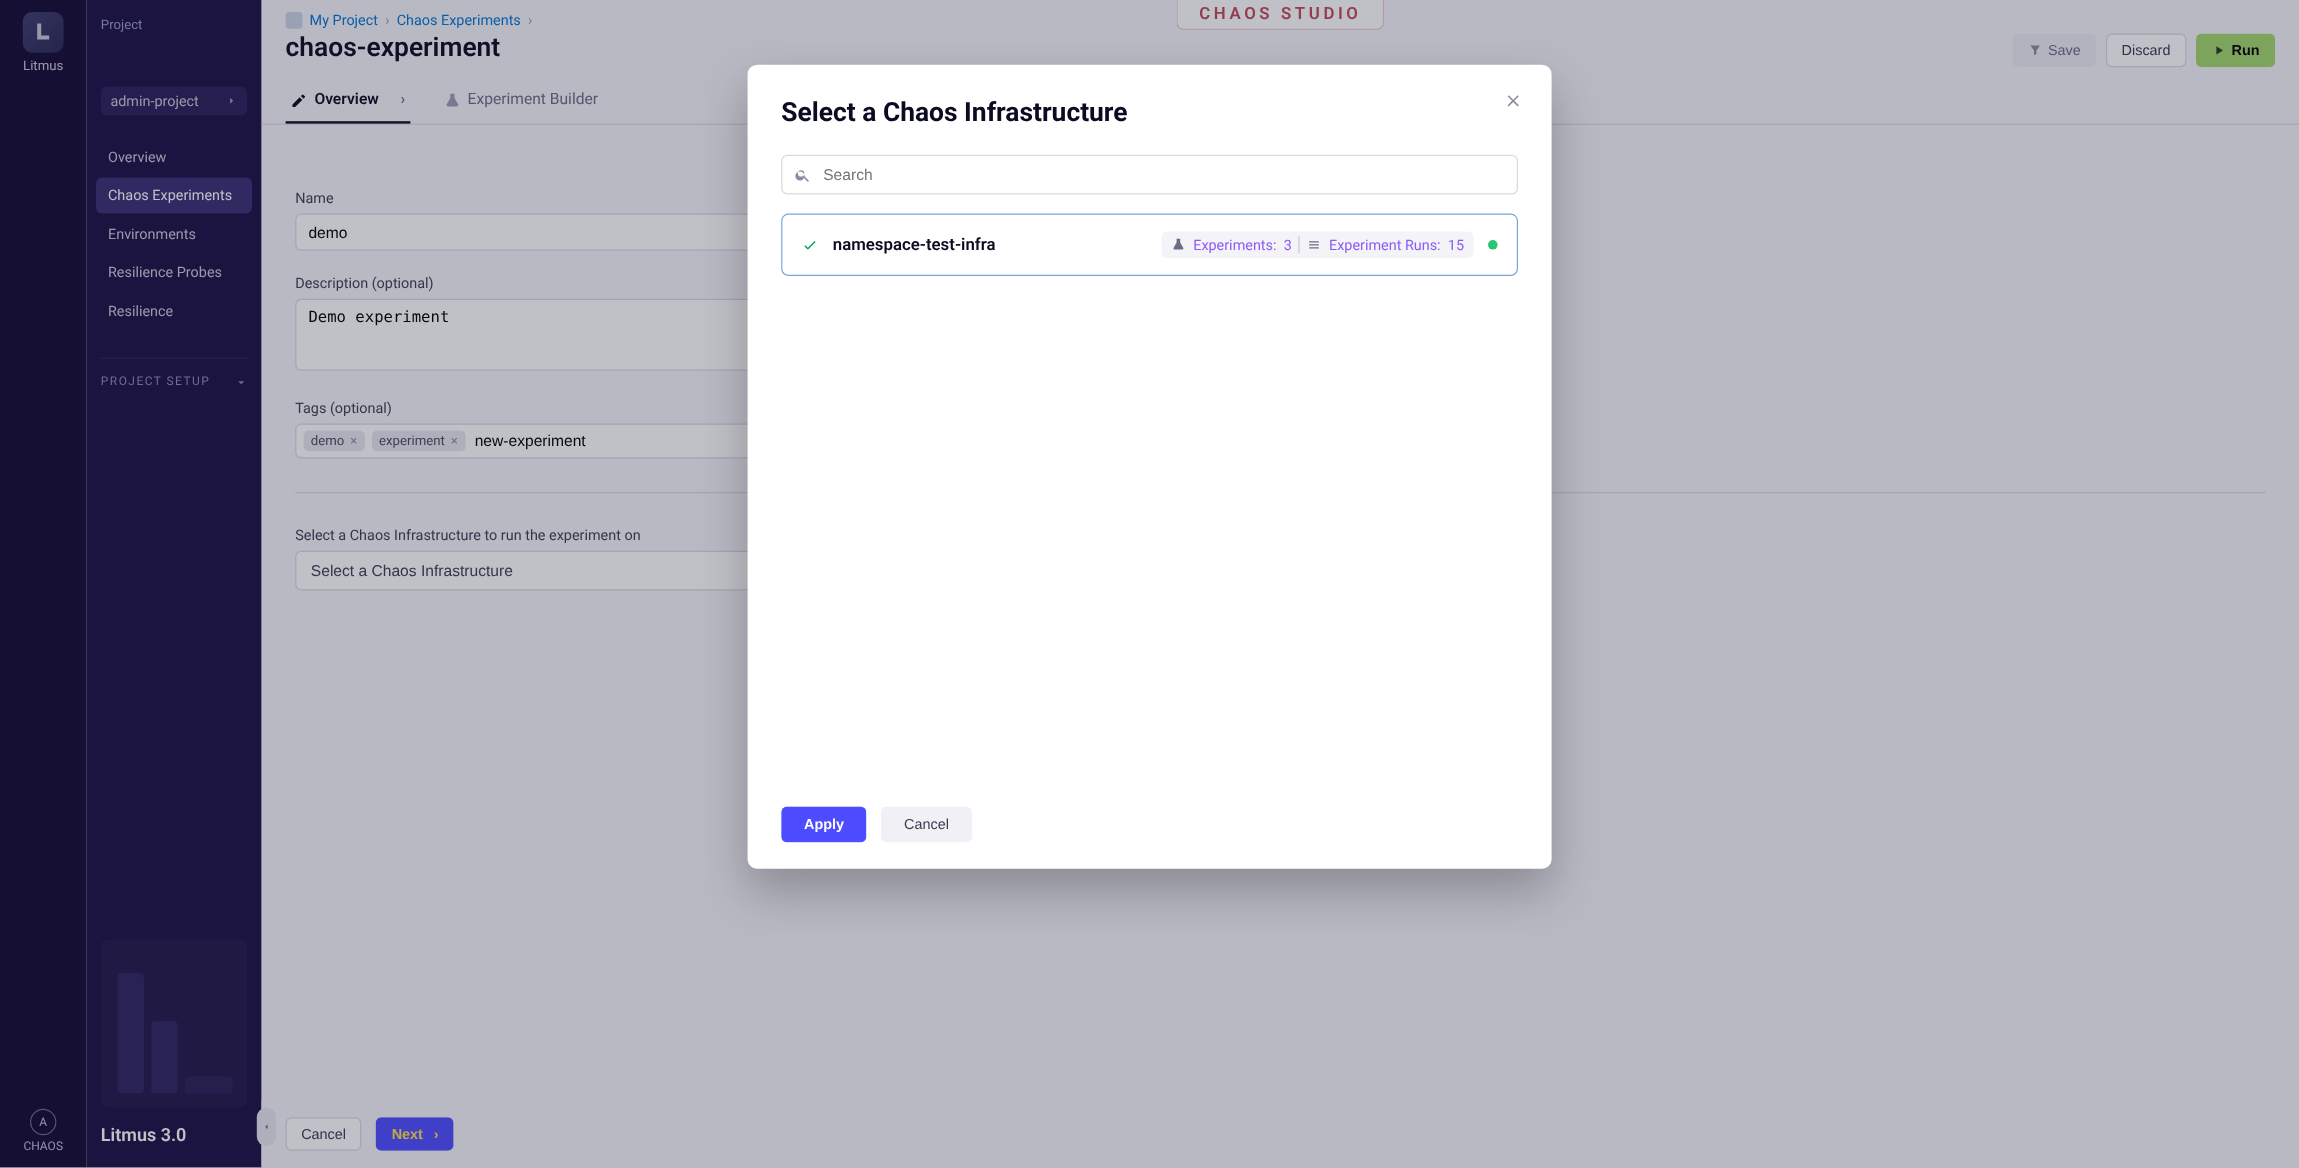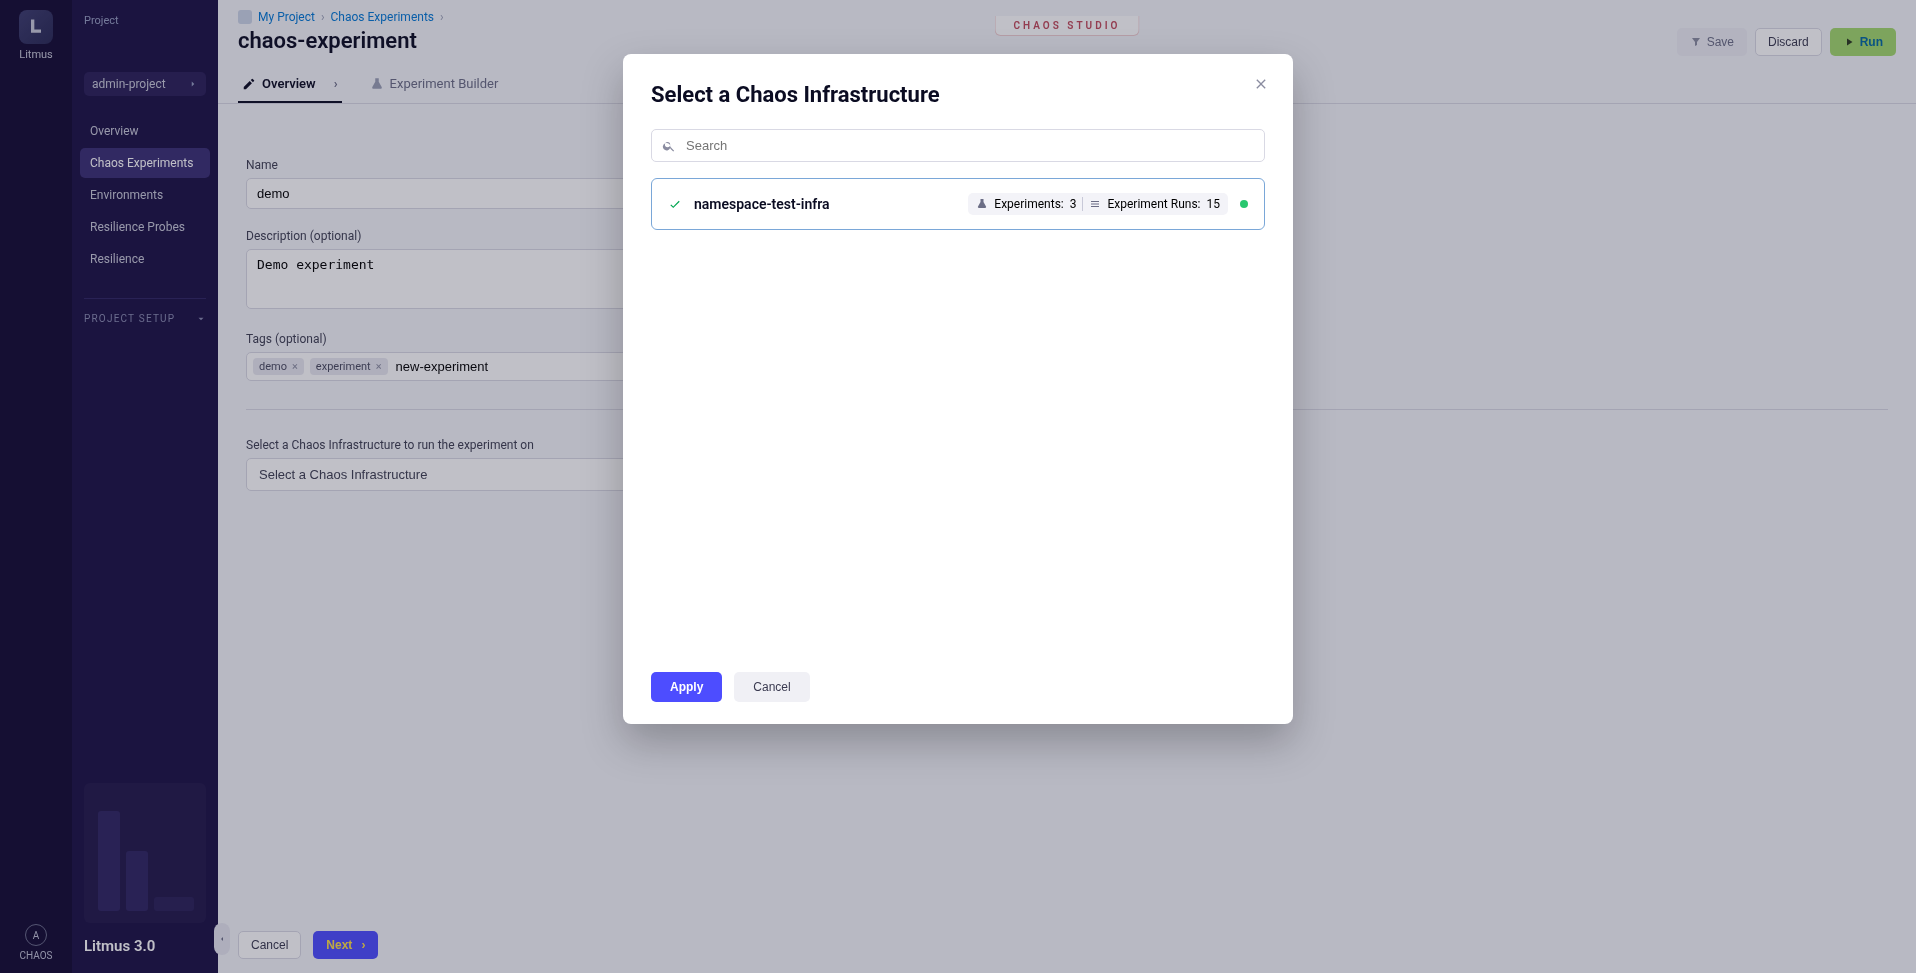--- a/index.html
+++ b/index.html
@@ -52,22 +52,22 @@
   .topbar{padding:10px 20px 0 20px;position:relative;}
   .breadcrumb{display:flex;align-items:center;gap:6px;font-size:12px;color:var(--blue);}
   .breadcrumb .sep{color:#9aa0b5;}
   .breadcrumb .icon{width:14px;height:14px;background:#cbd4e6;border-radius:3px;display:inline-block;}
   .title-row{display:flex;align-items:flex-start;justify-content:space-between;margin-top:4px;}
   .page-title{font-size:22px;font-weight:600;margin:0;}
   .actions{display:flex;gap:8px;}
   .btn{border-radius:5px;padding:6px 12px;font-size:12px;cursor:pointer;display:inline-flex;align-items:center;gap:5px;border:1px solid transparent;}
   .btn-ghost{background:#edeef4;color:#6b6d85;}
   .btn-outline{background:#fff;border-color:var(--border);color:#3a3a50;}
-  .btn-run{background:var(--lime);color:#0369a1;font-weight:600;}
-  .badge-studio{position:absolute;top:16px;left:50%;transform:translateX(-50%);background:#fff;border:1px solid #f0cfd1;border-top:none;border-radius:0 0 6px 6px;padding:4px 18px;font-size:10px;letter-spacing:3px;color:#c1495a;font-weight:600;}
+  .btn-run{background:var(--lime);color:#000000;font-weight:600;}
+  .badge-studio{position:absolute;top:0;left:50%;transform:translateX(-50%);background:#fff;border:1px solid #f0cfd1;border-top:none;border-radius:0 0 6px 6px;padding:4px 18px;font-size:14px;letter-spacing:3px;color:#c1495a;font-weight:600;}
 
   .tabs{display:flex;align-items:center;gap:24px;border-bottom:1px solid var(--border);margin-top:10px;padding:0 20px;}
   .tab{display:flex;align-items:center;gap:6px;padding:10px 4px;font-size:13px;color:var(--text-muted);cursor:pointer;border-bottom:2px solid transparent;}
   .tab.active{color:var(--text);font-weight:600;border-bottom-color:var(--text);}
   .tab svg{width:14px;height:14px;}
   .tab .chev{margin-left:12px;color:var(--text-muted);}
 
   .content{flex:1;overflow:auto;padding:20px 28px 80px 28px;}
   .section-head{font-weight:600;font-size:14px;margin-bottom:18px;text-align:center;}
   .form-label{font-size:12px;color:#3f4053;margin-bottom:6px;display:block;}
@@ -92,21 +92,21 @@
   .modal{width:670px;background:#fff;border-radius:8px;box-shadow:0 18px 40px rgba(0,0,0,.25);padding:28px 28px 22px 28px;display:flex;flex-direction:column;position:relative;min-height:670px;}
   .modal h2{margin:0 0 22px 0;font-size:22px;font-weight:700;}
   .modal .close{position:absolute;top:22px;right:24px;cursor:pointer;color:#8a8ca0;}
   .modal .search{border:1px solid var(--border);border-radius:5px;padding:7px 10px;display:flex;align-items:center;gap:8px;margin-bottom:16px;}
   .modal .search input{border:none;outline:none;flex:1;font-size:13px;}
   .infra-card{border:1.5px solid #7aa7d8;border-radius:6px;padding:14px 16px;display:flex;align-items:center;justify-content:space-between;}
   .infra-card .lead{display:flex;align-items:center;gap:12px;}
   .infra-card .check{color:var(--green);}
   .infra-name{font-weight:600;font-size:14px;}
   .infra-meta{display:flex;align-items:center;gap:12px;}
-  .chip{background:var(--chip-bg);border-radius:5px;padding:4px 8px;font-size:12px;color:#000000;display:flex;align-items:center;gap:6px;}
+  .chip{background:var(--chip-bg);border-radius:5px;padding:4px 8px;font-size:12px;color:#8b5cf6;display:flex;align-items:center;gap:6px;}
   .chip .div{width:1px;height:14px;background:#c8c9d8;}
   .status-dot{width:8px;height:8px;border-radius:50%;background:#29c76f;}
   .modal-footer{margin-top:auto;display:flex;gap:12px;}
   .btn-apply{background:var(--blue-primary);color:#fff;font-weight:600;padding:7px 18px;}
   .btn-cancel-soft{background:#f0f0f5;color:#3a3a50;padding:7px 18px;}
 
   svg{flex-shrink:0;}
 </style>
 </head>
 <body>

